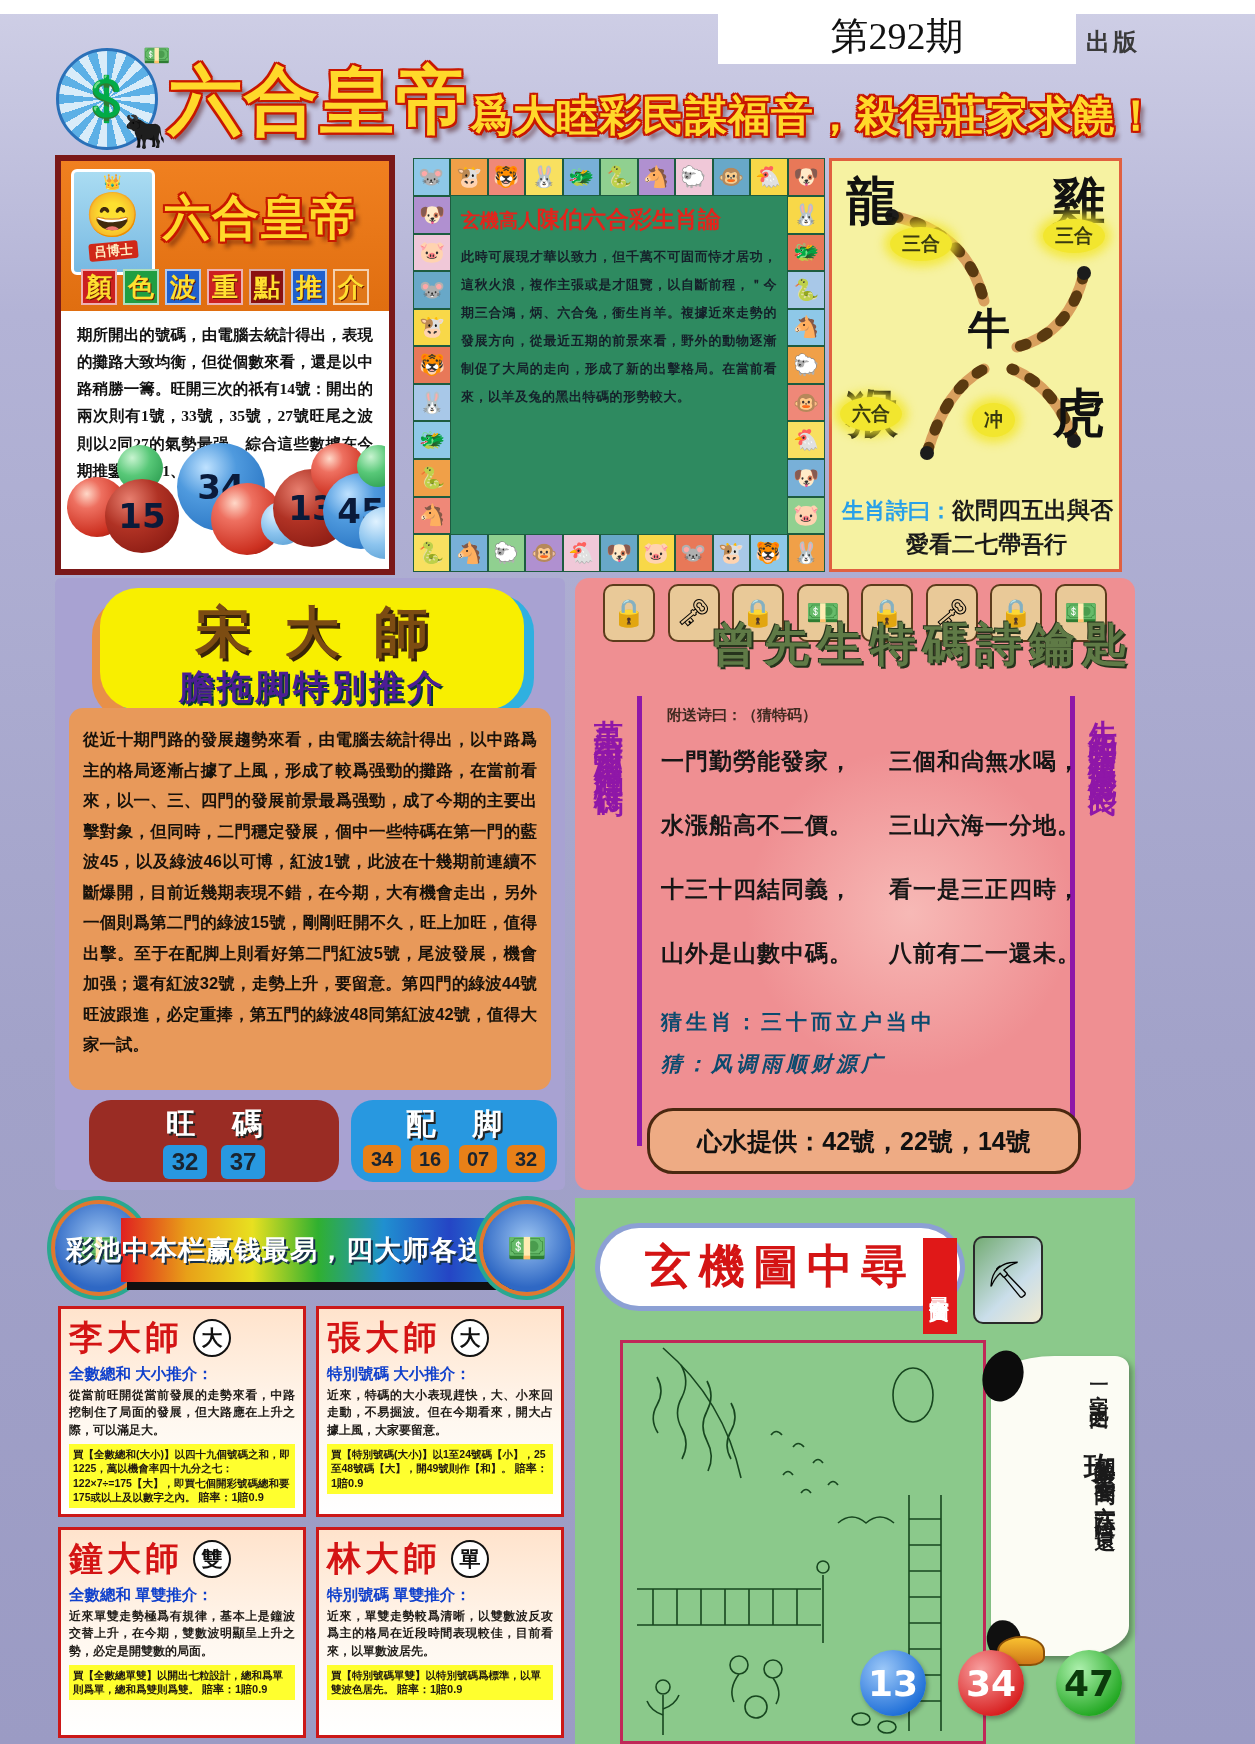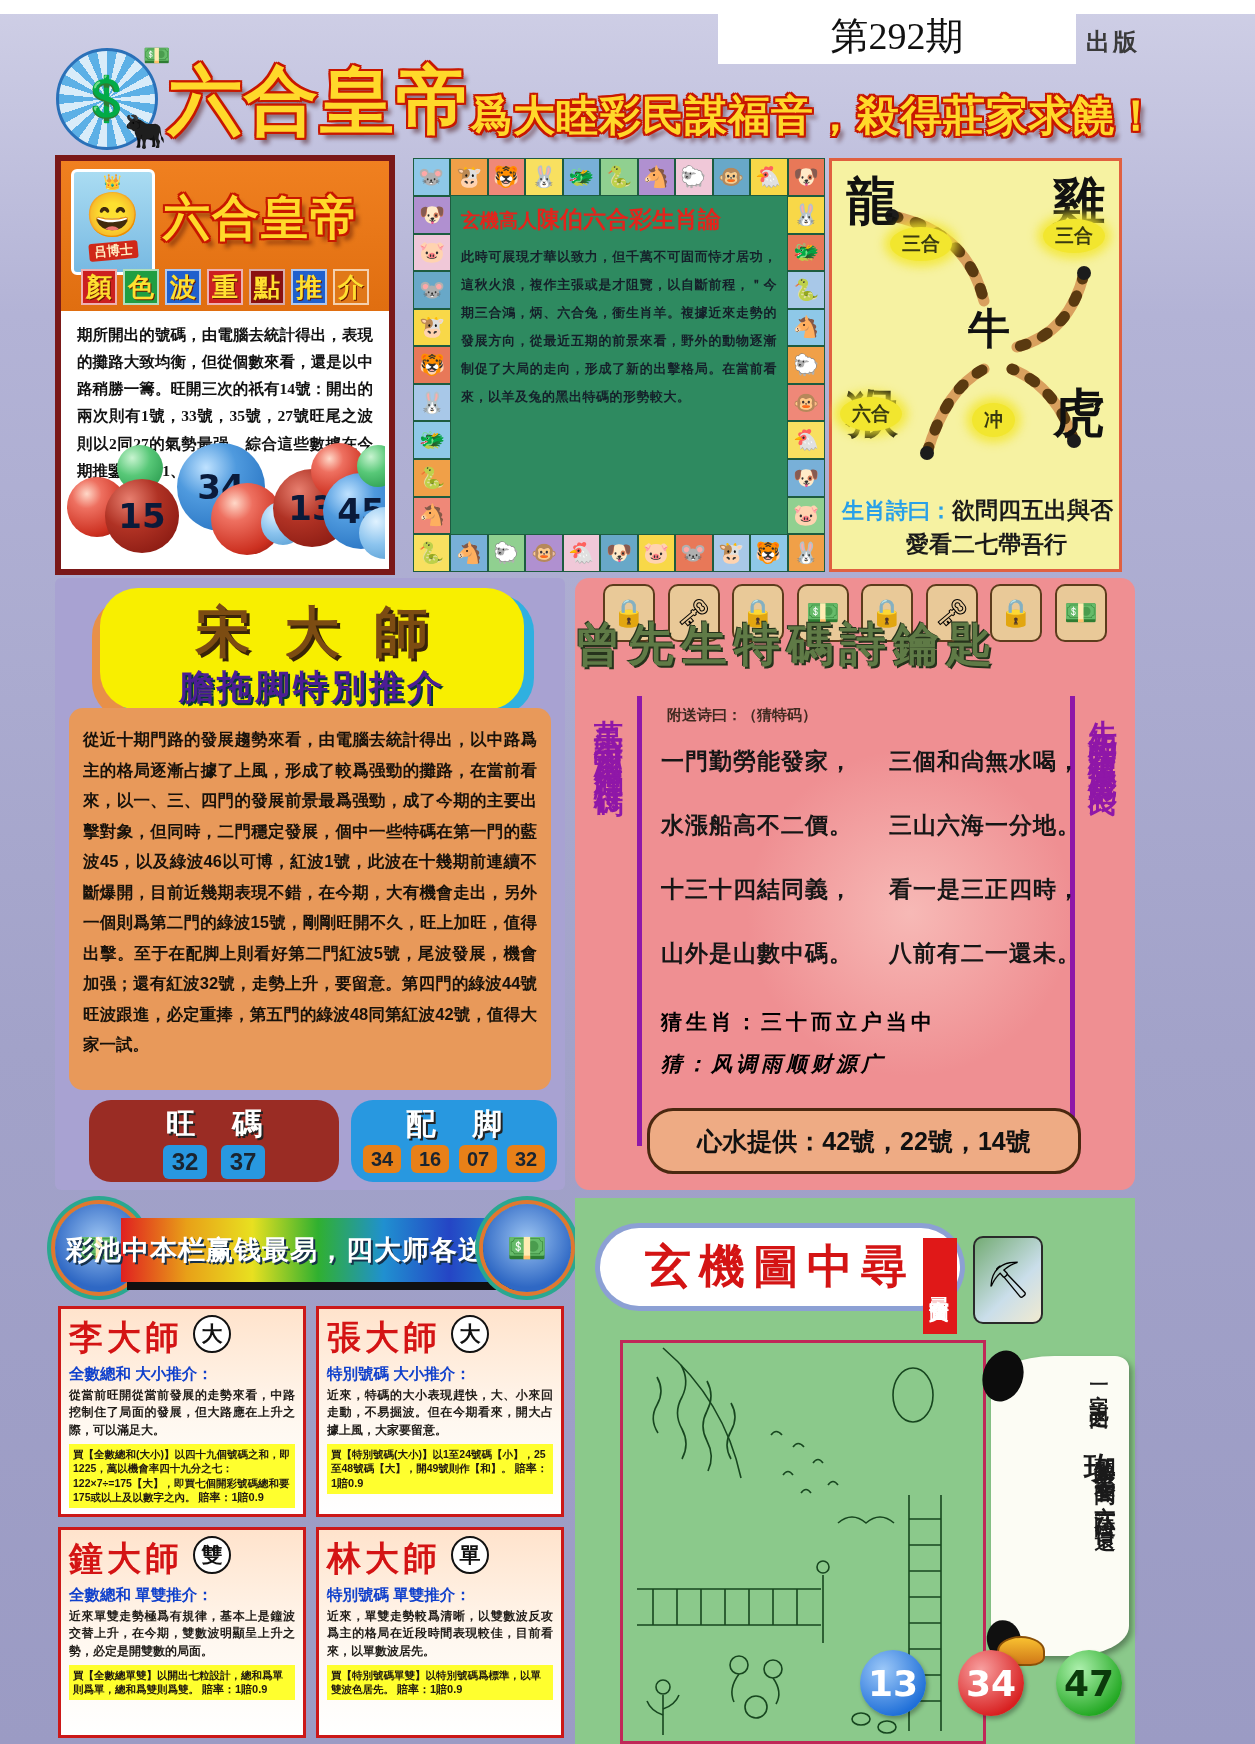--- a/index.html
+++ b/index.html
@@ -91,51 +91,51 @@
   .chip{display:flex;align-items:center;justify-content:center;font-weight:bold;color:#1a2430;border-radius:6px;}
   .chip-blue{width:44px;height:34px;background:#2898e0;font-size:24px;}
   .chip-orange{width:38px;height:28px;background:#e88018;font-size:20px;}
   .legbox .chiprow{gap:10px;}
   
   .box5{position:absolute;left:575px;top:578px;width:560px;height:612px;background:#ef8f92;border-radius:14px;}
   .icon-strip{position:absolute;left:28px;right:28px;top:6px;display:flex;justify-content:space-between;}
   .ptile{width:52px;height:58px;background:#e9c torsdag;}
   .ptile{width:52px;height:58px;background:#e9c998;border:2px solid #5c3c1c;border-radius:10px;
          display:flex;align-items:center;justify-content:center;font-size:27px;box-sizing:border-box;}
-  .b5-title{position:absolute;left:0;right:0;top:36px;text-align:left;font-size:46px;font-weight:bold;
+  .b5-title{position:absolute;left:0;right:0;top:36px;text-align:right;font-size:46px;font-weight:bold;
             color:#5f7a46;letter-spacing:7px;text-shadow:2px 2px 0 #26331c,-1px -1px 0 #26331c;z-index:3;}
   .vlabel{position:absolute;writing-mode:vertical-rl;font-size:29px;font-weight:bold;color:#8f17a8;letter-spacing:7px;}
   .vl-left{left:14px;top:118px;height:450px;border-right:5px solid #8f17a8;padding-right:8px;}
   .vl-right{right:12px;top:118px;height:450px;border-left:5px solid #8f17a8;padding-left:8px;}
   .watermark{position:absolute;left:170px;top:170px;width:330px;height:330px;border-radius:50%;
              background:radial-gradient(circle,#f7b9b6 0%,rgba(247,185,182,0) 70%);}
   .b5-note{position:absolute;left:92px;top:128px;font-size:15px;color:#402a20;font-weight:bold;}
   .poem{position:absolute;left:86px;top:168px;display:flex;gap:36px;z-index:2;}
   .poem .col{display:flex;flex-direction:column;}
   .poem .line{font-size:23px;font-weight:bold;color:#161616;margin-bottom:33px;letter-spacing:1px;}
   .guess{position:absolute;left:86px;font-family:"Liberation Serif",serif;font-size:21px;font-weight:bold;
-         color:#000000;letter-spacing:4px;z-index:2;}
+         color:#0c4a6e;letter-spacing:4px;z-index:2;}
   .g1{top:430px;}.g2{top:472px;font-style:italic;}
   .tipbox{position:absolute;left:72px;bottom:16px;width:428px;height:60px;background:#eeab84;border:3px solid #4a2810;
           border-radius:26px;display:flex;align-items:center;justify-content:center;font-size:25px;font-weight:bold;color:#111;z-index:2;}
   
   .banner-row{position:absolute;left:55px;top:1198px;width:512px;height:104px;}
   .rainbow{position:absolute;left:66px;top:20px;width:394px;height:64px;
            background:linear-gradient(90deg,#e02020,#e8a018,#e8e020,#30b030,#2090d0,#2545c5,#2090d0);
            box-shadow:6px 8px 0 #101010;display:flex;align-items:center;justify-content:center;}
   .rainbow span{color:#fff;font-size:27px;font-weight:bold;letter-spacing:1px;text-shadow:2px 2px 0 #16304a;white-space:nowrap;}
   .medallion{position:absolute;width:88px;height:88px;border-radius:50%;
              background:radial-gradient(circle at 50% 40%,#9cc4f2 0%,#2f68c4 70%);
              box-shadow:0 0 0 4px #e07830,0 0 0 8px #2aa890;display:flex;align-items:center;justify-content:center;font-size:32px;}
   .med-l{left:0;top:6px;}.med-r{left:428px;top:6px;}
   .masters{position:absolute;left:58px;top:1306px;width:506px;height:432px;display:grid;
            grid-template-columns:1fr 1fr;grid-template-rows:1fr 1fr;gap:10px;}
   .mcard{border:3px solid #cc1818;background:linear-gradient(180deg,#ffe3cc 0%,#fff8f0 55%,#ffffff 100%);
          padding:6px 8px;box-sizing:border-box;overflow:hidden;}
-  .mhead{display:flex;align-items:flex-start;gap:10px;}
+  .mhead{display:flex;align-items:center;gap:10px;}
   .mname{font-family:"Liberation Serif",serif;font-size:34px;font-weight:bold;color:#d41414;letter-spacing:4px;}
   .mbadge{width:34px;height:34px;border:2.5px solid #111;border-radius:50%;display:flex;align-items:center;
           justify-content:center;font-size:21px;font-weight:bold;color:#111;background:#fff;}
   .msub{color:#1040cc;font-weight:bold;font-size:15.5px;margin:3px 0 2px;}
   .mbody{font-size:12px;color:#201c18;line-height:1.45;font-weight:bold;text-align:justify;}
   .mbet{background:#ffff2e;font-size:10.5px;color:#201810;font-weight:bold;line-height:1.35;padding:3px 4px;margin-top:5px;}
   .modds{font-size:11px;}
   
   .box6{position:absolute;left:575px;top:1198px;width:560px;height:546px;background:#8bc98b;}
   .cloud{position:absolute;left:25px;top:30px;width:360px;height:78px;background:#fff;border-radius:44px;

